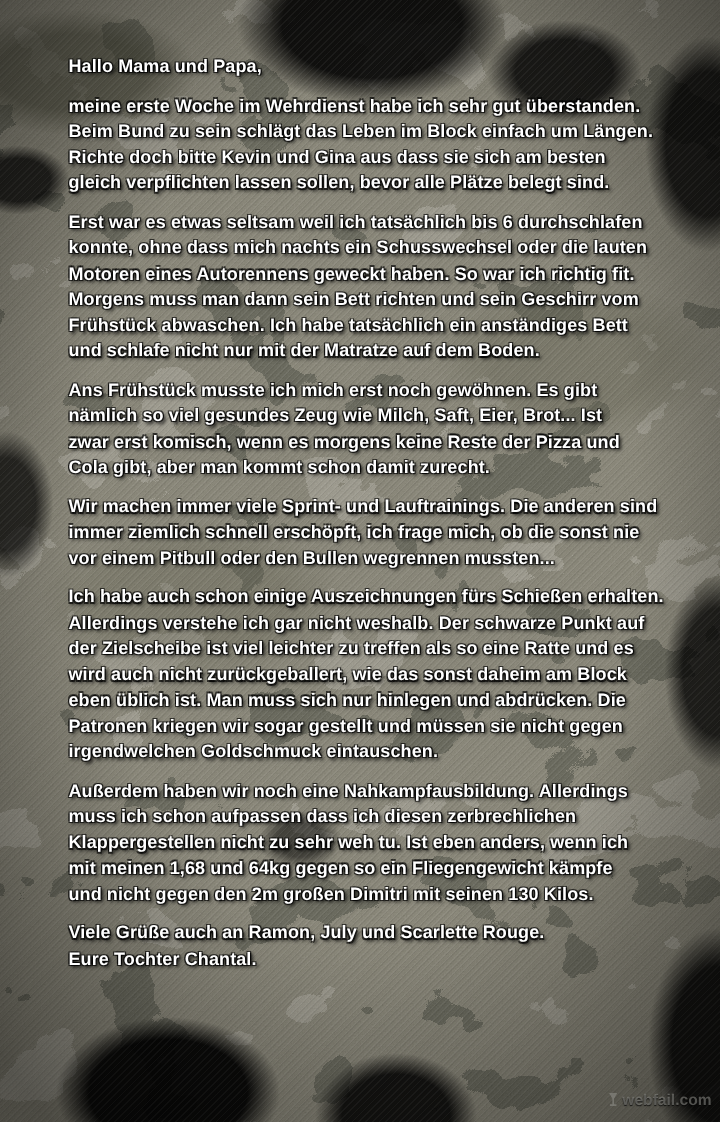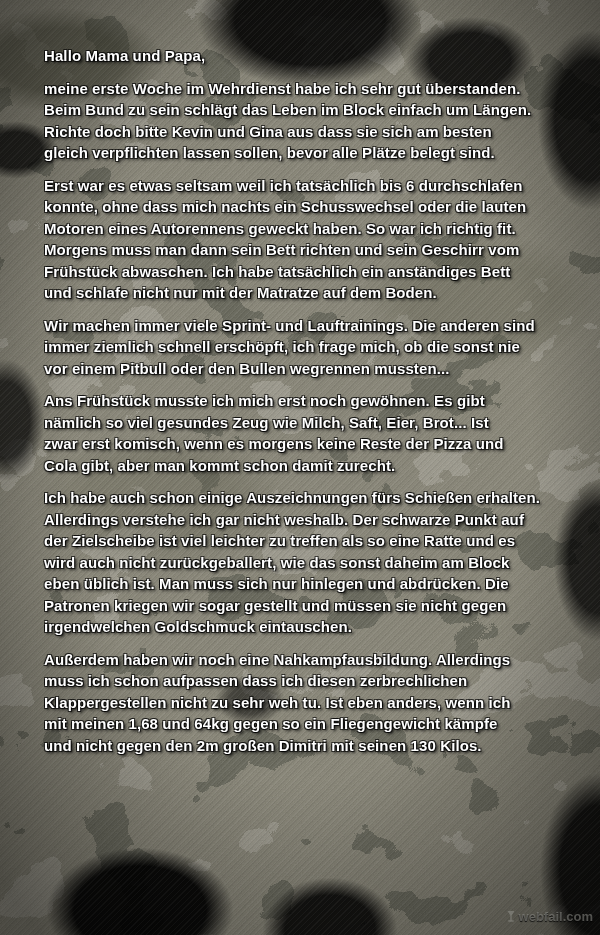--- a/index.html
+++ b/index.html
@@ -54,21 +54,21 @@
     left: 0; top: 0; right: 0; bottom: 0;
     background: radial-gradient(ellipse 420px 640px at 300px 430px,
                 rgba(0,0,0,0) 55%, rgba(0,0,0,0.45) 100%);
   }
   
   .letter {
     position: absolute;
     left: 0; top: 0;
     width: 600px; height: 659px;
     box-sizing: border-box;
-    padding: 45px 28px 0 44px;
+    padding: 45px 28px 0 57px;
     color: #ffffff;
     font-size: 15px;
     font-weight: bold;
     line-height: 21.5px;
     letter-spacing: 0.1px;
     text-shadow:
       -1px -1px 0 rgba(0,0,0,0.65),
        1px -1px 0 rgba(0,0,0,0.65),
       -1px  1px 0 rgba(0,0,0,0.65),
        1px  1px 0 rgba(0,0,0,0.65),
@@ -124,25 +124,26 @@
   </svg>
   <div class="camo-blobs"></div>
   <div class="twill"></div>
   <div class="vignette"></div>
 
   <div class="letter">
     <p class="para">Hallo Mama und Papa,</p>
     <div id="letter-body">
         <p class="para">meine erste Woche im Wehrdienst habe ich sehr gut überstanden.<br>Beim Bund zu sein schlägt das Leben im Block einfach um Längen.<br>Richte doch bitte Kevin und Gina aus dass sie sich am besten<br>gleich verpflichten lassen sollen, bevor alle Plätze belegt sind.</p>
         <p class="para">Erst war es etwas seltsam weil ich tatsächlich bis 6 durchschlafen<br>konnte, ohne dass mich nachts ein Schusswechsel oder die lauten<br>Motoren eines Autorennens geweckt haben. So war ich richtig fit.<br>Morgens muss man dann sein Bett richten und sein Geschirr vom<br>Frühstück abwaschen. Ich habe tatsächlich ein anständiges Bett<br>und schlafe nicht nur mit der Matratze auf dem Boden.</p>
+        <p class="para">Ans Frühstück musste ich mich erst noch gewöhnen. Es gibt<br>nämlich so viel gesundes Zeug wie Milch, Saft, Eier, Brot... Ist<br>zwar erst komisch, wenn es morgens keine Reste der Pizza und<br>Cola gibt, aber man kommt schon damit zurecht.</p>
         <p class="para">Wir machen immer viele Sprint- und Lauftrainings. Die anderen sind<br>immer ziemlich schnell erschöpft, ich frage mich, ob die sonst nie<br>vor einem Pitbull oder den Bullen wegrennen mussten...</p>
-        <p class="para">Ans Frühstück musste ich mich erst noch gewöhnen. Es gibt<br>nämlich so viel gesundes Zeug wie Milch, Saft, Eier, Brot... Ist<br>zwar erst komisch, wenn es morgens keine Reste der Pizza und<br>Cola gibt, aber man kommt schon damit zurecht.</p>
         <p class="para">Ich habe auch schon einige Auszeichnungen fürs Schießen erhalten.<br>Allerdings verstehe ich gar nicht weshalb. Der schwarze Punkt auf<br>der Zielscheibe ist viel leichter zu treffen als so eine Ratte und es<br>wird auch nicht zurückgeballert, wie das sonst daheim am Block<br>eben üblich ist. Man muss sich nur hinlegen und abdrücken. Die<br>Patronen kriegen wir sogar gestellt und müssen sie nicht gegen<br>irgendwelchen Goldschmuck eintauschen.</p>
         <p class="para">Außerdem haben wir noch eine Nahkampfausbildung. Allerdings<br>muss ich schon aufpassen dass ich diesen zerbrechlichen<br>Klappergestellen nicht zu sehr weh tu. Ist eben anders, wenn ich<br>mit meinen 1,68 und 64kg gegen so ein Fliegengewicht kämpfe<br>und nicht gegen den 2m großen Dimitri mit seinen 130 Kilos.</p>
       </div>
+    <p class="para" id="letter-closing">Viele Grüße auch an Ramon, July und Scarlette Rouge.<br>Eure Tochter Chantal.</p>
   </div>
 
   <div class="watermark">
     <span class="wm-icon">
       <svg width="12" height="13" viewBox="0 0 16 17">
         <path d="M3.5 1 H12.5 L8.9 7.2 V13.5 H11.6 V15.5 H4.4 V13.5 H7.1 V7.2 Z" fill="rgba(145,145,140,0.55)"></path>
       </svg>
     </span>
     <span>webfail.com</span>
   </div>

